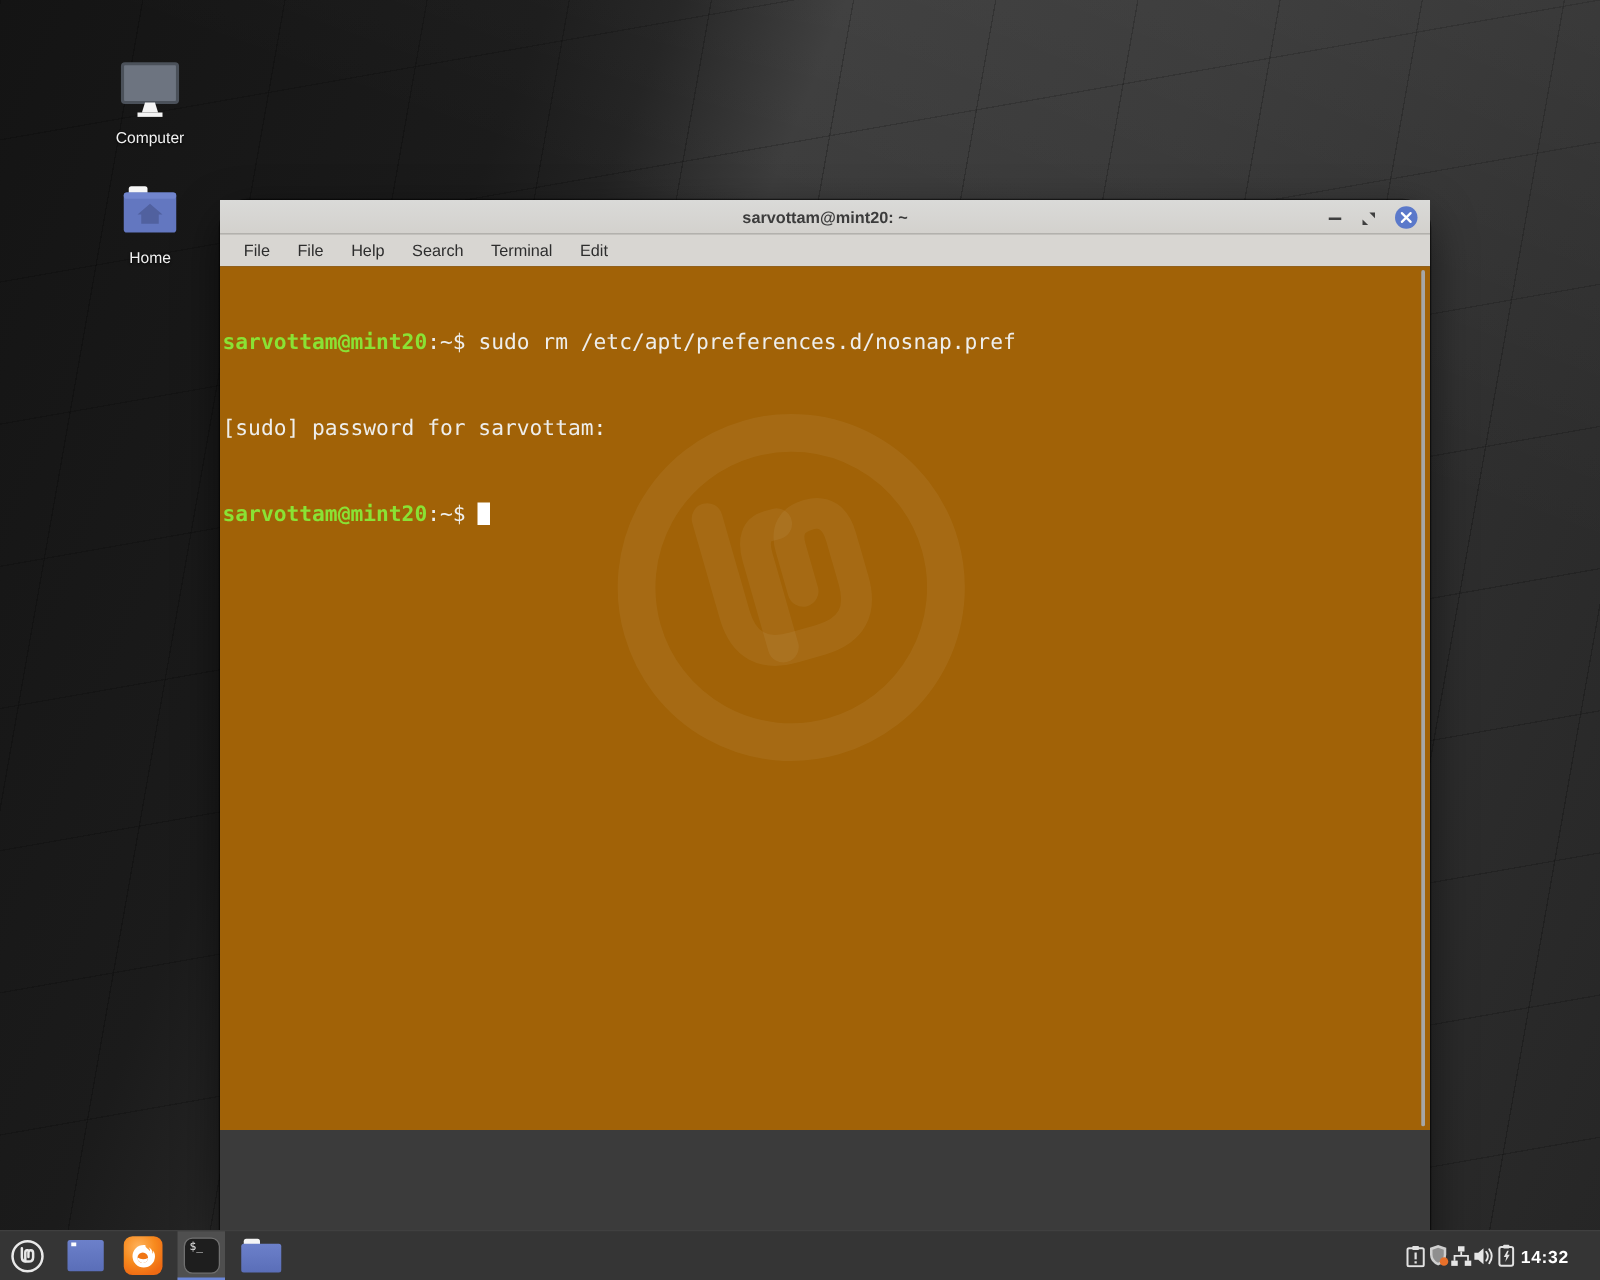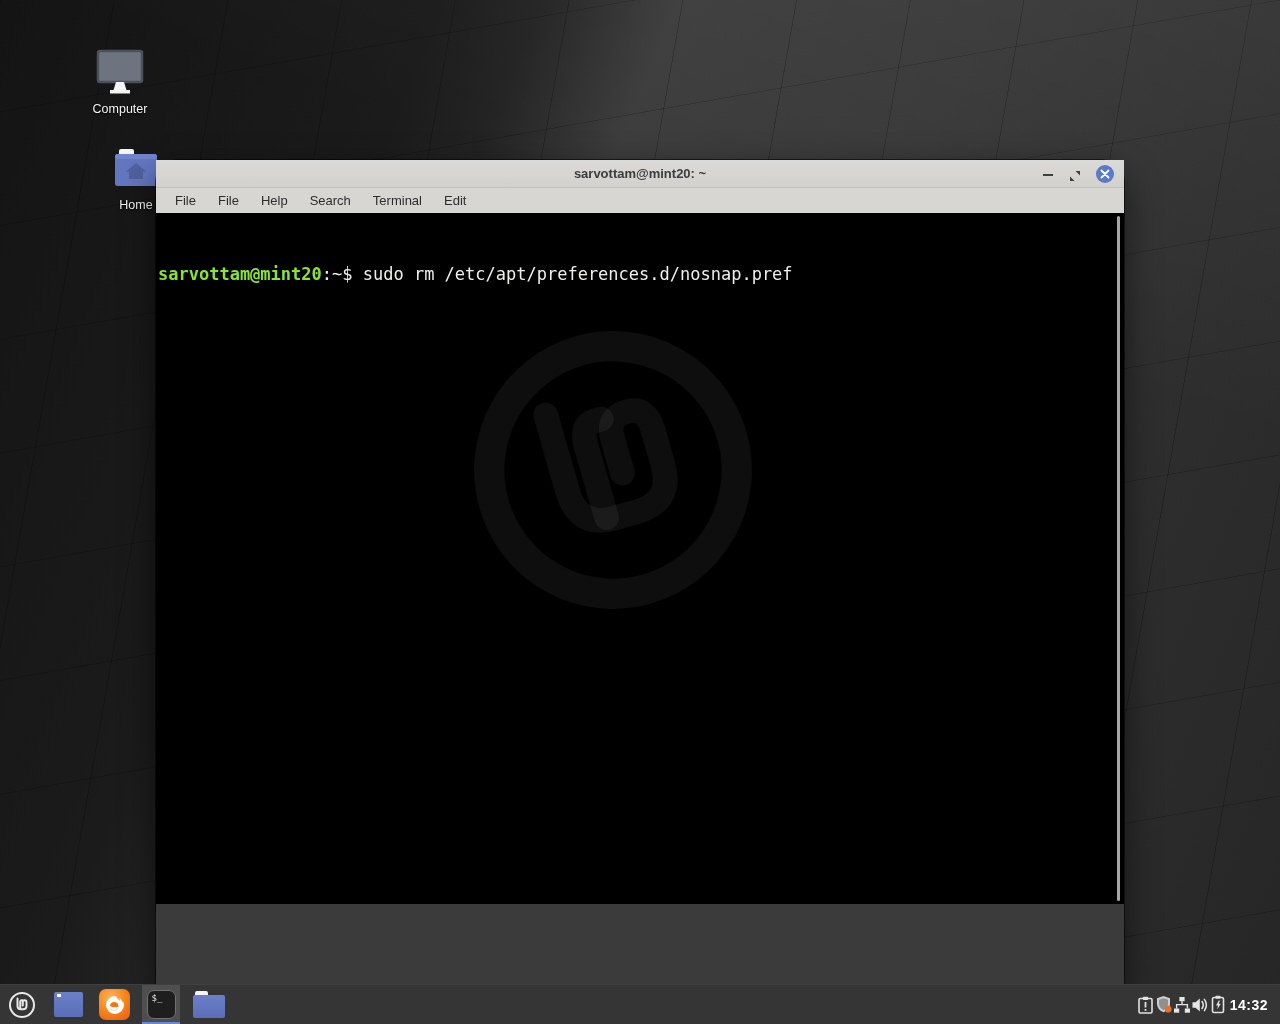--- a/index.html
+++ b/index.html
@@ -16,25 +16,25 @@
   .desktop::before { 
     content:""; position:absolute; inset:0; pointer-events:none;
     background: linear-gradient(200deg, rgba(255,255,255,0.05) 0%, rgba(255,255,255,0) 30%);
   }
 
   
   .desk-icon { position:absolute; width:76px; text-align:center; cursor:default; }
   .desk-icon .glyph { display:block; margin:0 auto 4px; }
   .desk-icon .lbl { color:#f2f2f2; font-size:12.5px; text-shadow:0 1px 2px rgba(0,0,0,0.9); }
   #icon-computer { left:82px; top:48px; }
-  #icon-home     { left:98px; top:148px; }
+  #icon-home     { left:82px; top:148px; }
 
   
   .window {
-    position:absolute; left:156px; top:160px; width:968px; height:850px;
+    position:absolute; left:176px; top:160px; width:968px; height:850px;
     box-shadow:0 12px 34px rgba(0,0,0,0.55), 0 0 0 1px rgba(0,0,0,0.55);
     background:#3b3b3b;
     border-radius:22px;
   }
   .titlebar {
     height:28px; background:linear-gradient(#dadad8,#d3d1cd);
     display:flex; align-items:center; justify-content:center; position:relative;
     border-bottom:1px solid #c2c0bc;
   }
   .title-text { font-size:13px; font-weight:bold; color:#3c3c3c; }
@@ -45,21 +45,21 @@
   .btn-close {
     width:18px; height:18px; border-radius:50%; background:#5b79ca;
     display:flex; align-items:center; justify-content:center; cursor:pointer;
   }
   .menubar {
     height:25px; background:#d8d6d2; display:flex; padding-left:8px;
   }
   .menu-item { font-size:13px; color:#2d2d2d; padding:0 11px; height:25px; line-height:25px; cursor:pointer; }
 
   .term {
-    position:relative; width:100%; height:691px; background:#000000; overflow:hidden;
+    position:relative; width:100%; height:691px; background:#a16207; overflow:hidden;
   }
   .watermark { position:absolute; left:292px; top:92px; pointer-events:none; }
   .tlines {
     position:relative; padding:4px 0 0 2px;
     font-family:"DejaVu Sans Mono", monospace;
     font-size:17px; line-height:23px; color:#eeeeec; white-space:pre;
   }
   .tline { height:23px; }
   .p-green { color:#8ae234; font-weight:bold; }
   .cursor-block {
@@ -101,21 +101,21 @@
   .task-term-icon .glyph-txt {
     position:absolute; left:4px; top:2px;
     font-family:"DejaVu Sans Mono", monospace; font-size:9px; color:#e8e8e8;
   }
   .files {
     width:32px; height:27px; margin-left:13px; position:relative;
   }
   .files .tab { position:absolute; left:2px; top:0; width:13px; height:6px; background:#f5f5f5; border-radius:2px 2px 0 0; }
   .files .body { position:absolute; left:0; top:4px; width:32px; height:23px; background:linear-gradient(#6c80ca,#5a6eb8); border-radius:2px; }
 
-  .tray { margin-left:auto; display:flex; align-items:center; padding-right:12px; height:40px; }
+  .tray { margin-left:auto; display:flex; align-items:center; padding-right:25px; height:40px; }
   .tray-icon { display:flex; align-items:center; cursor:pointer; }
   .clock { font-size:14px; font-weight:bold; color:#ffffff; margin-left:4px; cursor:default; letter-spacing:0.5px; }
 </style>
 </head>
 <body>
 
 <div class="desktop">
 
   <div class="desk-icon" id="icon-computer">
     <span class="glyph">
@@ -174,20 +174,22 @@
           <g transform="rotate(-16 60 60)" fill="none" stroke="rgba(255,255,255,0.055)" stroke-linecap="round" stroke-linejoin="round">
             <circle cx="60" cy="60" r="45" stroke-width="11"></circle>
             <path stroke-width="9" d="M42 34 L42 63 Q42 77 56 77 L64 77 Q78 77 78 63 L78 50 Q78 41 70.5 41 Q63 41 63 49 L63 62"></path>
             <path stroke-width="9" d="M53 76 L53 49 Q53 41 58.5 41 L61 41"></path>
           </g>
         </svg>
       </span>
 
       <div class="tlines">
         <div class="tline"><span class="p-green">sarvottam@mint20</span><span>:~$</span><span> sudo rm /etc/apt/preferences.d/nosnap.pref</span></div>
+        <div class="tline">[sudo] password for sarvottam:</div>
+        <div class="tline"><span class="p-green">sarvottam@mint20</span><span>:~$</span><span class="cursor-block"></span></div>
       </div>
 
       <div class="term-scrollbar"></div>
     </div>
   </div>
 
   <div class="taskbar">
     <div class="mint-btn task-icon">
       <svg width="30" height="30" viewBox="0 0 120 120">
         <g fill="none" stroke="#e9e9e9" stroke-linecap="round" stroke-linejoin="round">

